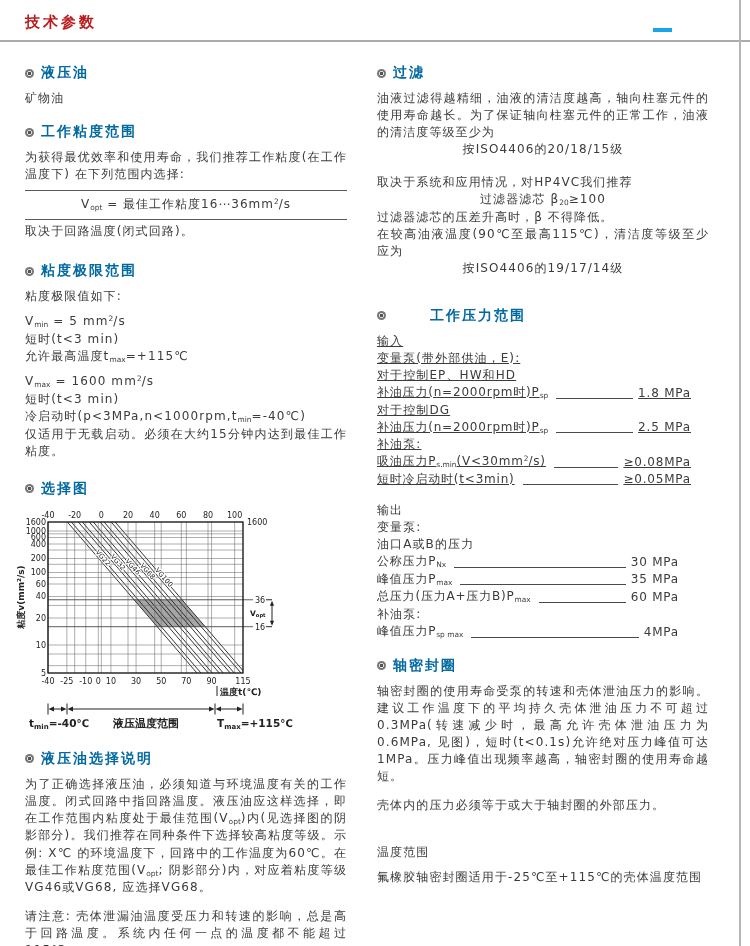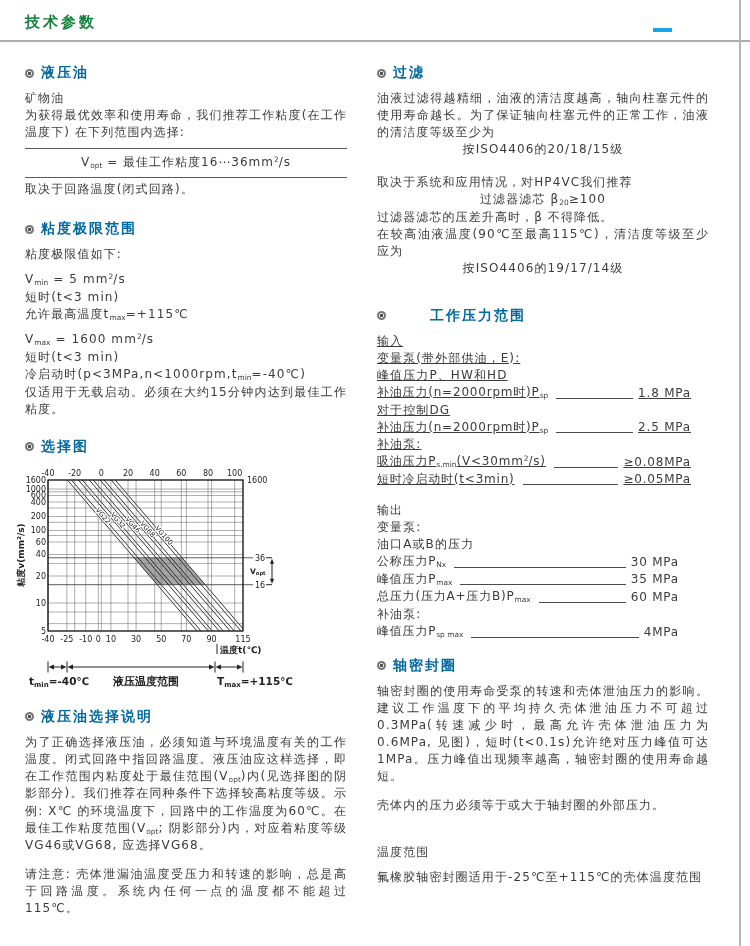--- a/index.html
+++ b/index.html
@@ -1,20 +1,20 @@
 <!DOCTYPE html>
 <html><head>
 <meta charset="utf-8">
 <style>
   html,body{margin:0;padding:0;background:#fff;}
   body{width:750px;height:946px;position:relative;overflow:hidden;
        font-family:"DejaVu Sans","Liberation Sans",sans-serif;color:#3b3b3b;}
   .page{position:absolute;inset:0;background:#fff;}
   .page-title{position:absolute;top:13px;left:25px;font-size:15px;font-weight:bold;
-       color:#15803d;letter-spacing:3px;}
+       color:#b91c1c;letter-spacing:3px;}
   .blue-dash{position:absolute;top:28px;left:653px;width:19px;height:4px;background:#18a6e8;}
   .top-rule{position:absolute;top:40px;left:0;width:750px;height:2px;background:#ababab;}
   .right-rule{position:absolute;top:0;left:739px;width:2px;height:946px;background:#b5b5b5;}
   .col{position:absolute;top:56px;}
   .col-left{left:25px;width:322px;}
   .col-right{left:377px;width:332px;}
   .h{display:flex;align-items:center;gap:7px;font-size:14px;font-weight:bold;color:#0369a1;
      letter-spacing:2px;margin:16px 0 8px 0;}
   .bullet{width:9px;height:9px;border-radius:50%;flex:0 0 9px;
      background:radial-gradient(circle,#555 0 1.6px,#ddd 1.6px 2.6px,#777 2.6px 4.5px);}
@@ -47,20 +47,24 @@
   <div class="col col-left">
     <div>
       <div class="h" style="margin-top:8px;">
         <span class="bullet"></span>
         <span>液压油</span>
       </div>
       <div class="line">矿物油</div>
     </div>
 
     <div>
+      <div class="h">
+        <span class="bullet"></span>
+        <span>工作粘度范围</span>
+      </div>
       <div class="para">为获得最优效率和使用寿命，我们推荐工作粘度(在工作温度下) 在下列范围内选择:</div>
       <div class="formula-box"><span>V</span><span class="sub">opt</span><span> = 最佳工作粘度16⋯36mm</span><span class="sup">2</span><span>/s</span></div>
       <div class="line" style="margin-top:3px;">取决于回路温度(闭式回路)。</div>
     </div>
 
     <div>
       <div class="h" style="margin-top:22px;">
         <span class="bullet"></span>
         <span>粘度极限范围</span>
       </div>
@@ -234,21 +238,21 @@
     </div>
 
     <div>
       <div class="h" style="margin-top:30px;gap:44px;">
         <span class="bullet"></span>
         <span>工作压力范围</span>
       </div>
       <div class="pblock-in">
         <div class="line">输入</div>
         <div class="line">变量泵(带外部供油，E):</div>
-        <div class="line">峰值压力P、HW和HD</div>
+        <div class="line">对于控制EP、HW和HD</div>
         <div class="prow">
           <span class="lbl"><span>补油压力(n=2000rpm时)P</span><span class="sub">sp</span></span>
           <span class="fill"></span>
           <span class="val">1.8 MPa</span>
         </div>
         <div class="line">对于控制DG</div>
         <div class="prow">
           <span class="lbl"><span>补油压力(n=2000rpm时)P</span><span class="sub">sp</span></span>
           <span class="fill"></span>
           <span class="val">2.5 MPa</span>

